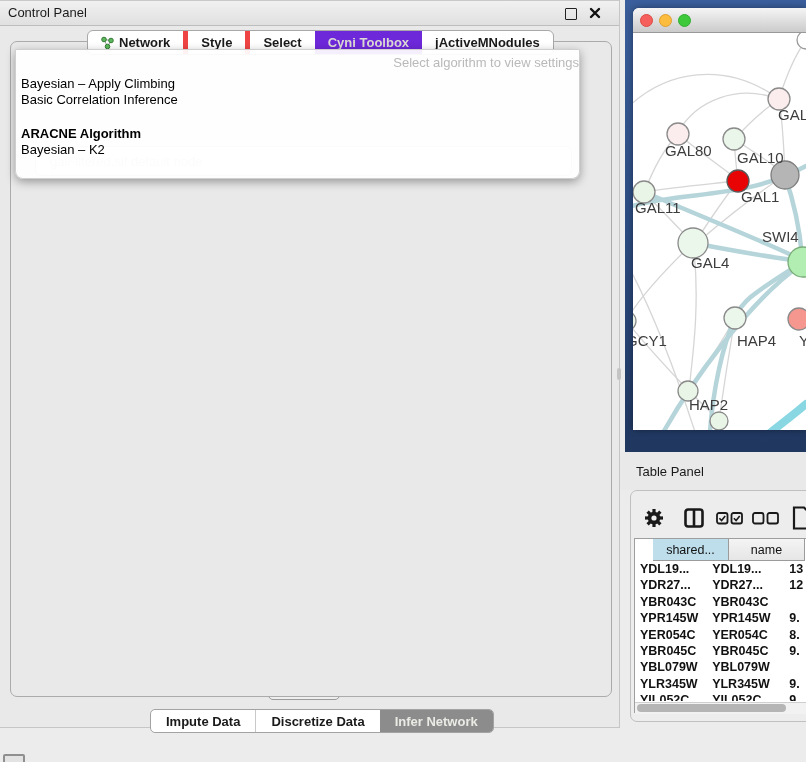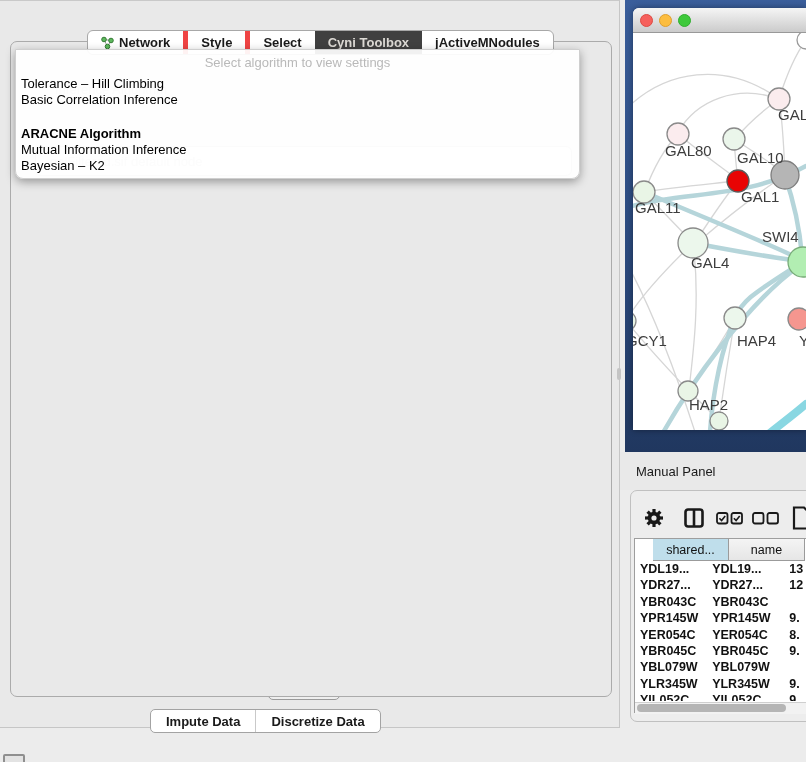--- a/index.html
+++ b/index.html
@@ -9,33 +9,33 @@
   
   #cp{left:0;top:7;width:619px;height:726px;background:#e9e9e9;border-right:1px solid #c6c6c6;border-bottom:1px solid #c6c6c6;border-top:1px solid #c9c9c9;}
   #cp-titlebar{left:0;top:0;width:619px;height:24px;background:linear-gradient(#f1f1f1,#e0e0e0);border-bottom:1px solid #bdbdbd;}
   #cp-title{left:8px;top:4px;font-size:13px;color:#1a1a1a;}
   #cp-float{right:42px;top:7px;width:10px;height:10px;border:1.4px solid #222;border-radius:1px;}
   #cp-close{right:18px;top:6px;width:12px;height:12px;}
 
   #tabstrip{left:87px;top:29px;height:23px;display:inline-flex;background:#fff;border:1px solid #a8a8a8;border-radius:6px;overflow:hidden;z-index:3;}
   .tab{display:flex;align-items:center;padding:0 13px;font-weight:600;color:#1a1a1a;white-space:nowrap;}
   .tab+.tab{border-left:5px solid #ef4444;}
-  .tab.sel{background:#404040;color:#dddad5;border-left:none;}
+  .tab.sel{background:#6d28d9;color:#dddad5;border-left:none;}
   .tab.sel+.tab{border-left:none;}
   .net-ico{margin-right:5px;display:inline-flex;}
 
   #content-frame{left:10px;top:40px;width:600px;height:654px;border:1px solid #ababab;border-radius:7px;background:#e9e9e9;z-index:1;}
 
   
   #ghost-label{left:55px;top:81px;color:rgba(0,0,0,0.18);z-index:4;}
   #ghost-combo{left:35px;top:145px;width:537px;height:30px;border:1px solid #c4c4c4;border-radius:6px;background:#f6f6f6;z-index:4;color:#cccccc;line-height:30px;padding-left:14px;box-sizing:border-box;}
 
   
   #popup{left:15px;top:48px;width:563px;height:128px;background:rgba(255,255,255,0.93);border:1px solid #cfcfcf;border-radius:0 0 8px 8px;box-shadow:0 3px 10px rgba(0,0,0,0.35);z-index:6;}
-  #popup-placeholder{width:100%;text-align:center;color:#b9b9b9;height:26px;line-height:26px;}
+  #popup-placeholder{width:100%;text-align:right;color:#b9b9b9;height:26px;line-height:26px;}
   .dd-item{height:16.3px;line-height:16.3px;padding-left:5px;color:#000;}
   .dd-item.b{font-weight:bold;margin-top:17px;}
 
   
   .fieldset{border:1px solid #a6a6a6;border-radius:3px;background:#e9e9e9;}
   .legend{position:absolute;top:-9px;left:8px;background:#e9e9e9;padding:0 4px;font-size:13px;}
   .lg-blue{color:#2a2ad4;}
   .lg-green{color:#33cc33;}
   .blabel{font-weight:bold;color:#111;}
   .glabel{font-weight:bold;color:#9e9e9e;}
@@ -100,20 +100,29 @@
   .td.c2{width:20px;padding-left:4px;}
   #tp-hscroll{left:635px;top:702px;width:171px;height:11px;background:#f2f2f2;border-top:1px solid #cfcfcf;}
   #tp-hthumb{left:637px;top:704px;width:149px;height:8px;background:#b5b5b5;border-radius:4px;}
 </style>
 </head>
 <body>
 
 <div id="screen">
 
   <div id="cp" class="abs">
+    <div id="cp-titlebar" class="abs">
+      <div id="cp-title" class="abs">Control Panel</div>
+      <div id="cp-float" class="abs"></div>
+      <div id="cp-close" class="abs">
+        <svg width="12" height="12" viewBox="0 0 12 12">
+            <path d="M2,2 L10,10 M10,2 L2,10" stroke="#111" stroke-width="2.4" stroke-linecap="round"></path>
+          </svg>
+      </div>
+    </div>
 
     <div id="content-frame" class="abs"></div>
     <div id="tabstrip" class="abs">
         <div class="tab">
           <span class="net-ico">
             <svg width="13" height="14" viewBox="0 0 13 14">
               <path d="M3 3.5L10 4.5L6.5 10.5Z" fill="none" stroke="#999" stroke-width="1"></path>
               <circle cx="3" cy="3.5" r="2.3" fill="#5cb85c" stroke="#357a35"></circle>
               <circle cx="10" cy="4.5" r="2.3" fill="#5cb85c" stroke="#357a35"></circle>
               <circle cx="6.5" cy="10.5" r="2.3" fill="#5cb85c" stroke="#357a35"></circle>
@@ -136,24 +145,23 @@
       </div>
 
     <div id="ghost-label" class="abs">Inference Algorithm</div>
     <div id="ghost-combo" class="abs">
       <span>galFiltered.sif default node</span>
     </div>
 
     <div id="popup" class="abs">
       <div id="popup-placeholder">Select algorithm to view settings</div>
       <div>
-          <div class="dd-item">Tolerance – Hill Climbing</div>
+          <div class="dd-item">Bayesian – Apply Climbing</div>
           <div class="dd-item">Basic Correlation Inference</div>
           <div class="dd-item b">ARACNE Algorithm</div>
-          <div class="dd-item">Mutual Information Inference</div>
           <div class="dd-item">Bayesian – K2</div>
         </div>
     </div>
 
     <div class="abs fieldset" style="left:16px;top:185px;width:588px;height:485px;">
       <span class="legend">Cyni Algorithm Settings</span>
     </div>
 
     <div class="abs fieldset" style="left:22px;top:211px;width:552px;height:174px;">
       <span class="legend lg-blue">Algorithm Definition</span>
@@ -223,20 +231,21 @@
     <div id="vscroll" class="abs"></div>
     <div id="vthumb" class="abs"></div>
     <div id="hscroll" class="abs"></div>
     <div id="hthumb" class="abs"></div>
 
     <div id="apply-btn" class="abs">Apply</div>
 
     <div id="bottom-tabs" class="abs">
         <div class="btab">Impute Data</div>
         <div class="btab">Discretize Data</div>
+        <div class="btab sel">Infer Network</div>
       </div>
   </div>
 
   <div id="splitter-dot" class="abs"></div>
 
   <div id="blue-frame" class="abs"></div>
   <div id="net-window" class="abs"></div>
   <div id="net-canvas" class="abs">
     <svg id="net-svg" width="181" height="455" viewBox="0 0 181 455">
         <path d="M181,40 C168,58 160,80 154,99" fill="none" stroke="#d6d6d6" stroke-width="1.3" stroke-linecap="round"></path>
@@ -293,21 +302,21 @@
         <text x="174" y="346" font-size="15" fill="#3d3d3d" font-family="Liberation Sans, sans-serif">Y</text>
         <text x="64" y="410" font-size="15" fill="#3d3d3d" font-family="Liberation Sans, sans-serif">HAP2</text>
       </svg>
   </div>
   <div id="net-titlebar" class="abs"></div>
   <div id="tl-close" class="abs tl"></div>
   <div id="tl-min" class="abs tl"></div>
   <div id="tl-zoom" class="abs tl"></div>
 
   <div id="tp-strip" class="abs"></div>
-  <div id="tp-title" class="abs">Manual Panel</div>
+  <div id="tp-title" class="abs">Table Panel</div>
   <div id="tp-panel" class="abs"></div>
 
   <div class="tp-icon" style="left:644px;top:508px;">
     <svg width="20" height="20" viewBox="0 0 20 20">
         <g stroke="#191919" stroke-width="3.2">
           <line x1="10" y1="1" x2="10" y2="19"></line>
           <line x1="1" y1="10" x2="19" y2="10"></line>
           <line x1="3.6" y1="3.6" x2="16.4" y2="16.4"></line>
           <line x1="16.4" y1="3.6" x2="3.6" y2="16.4"></line>
         </g>

